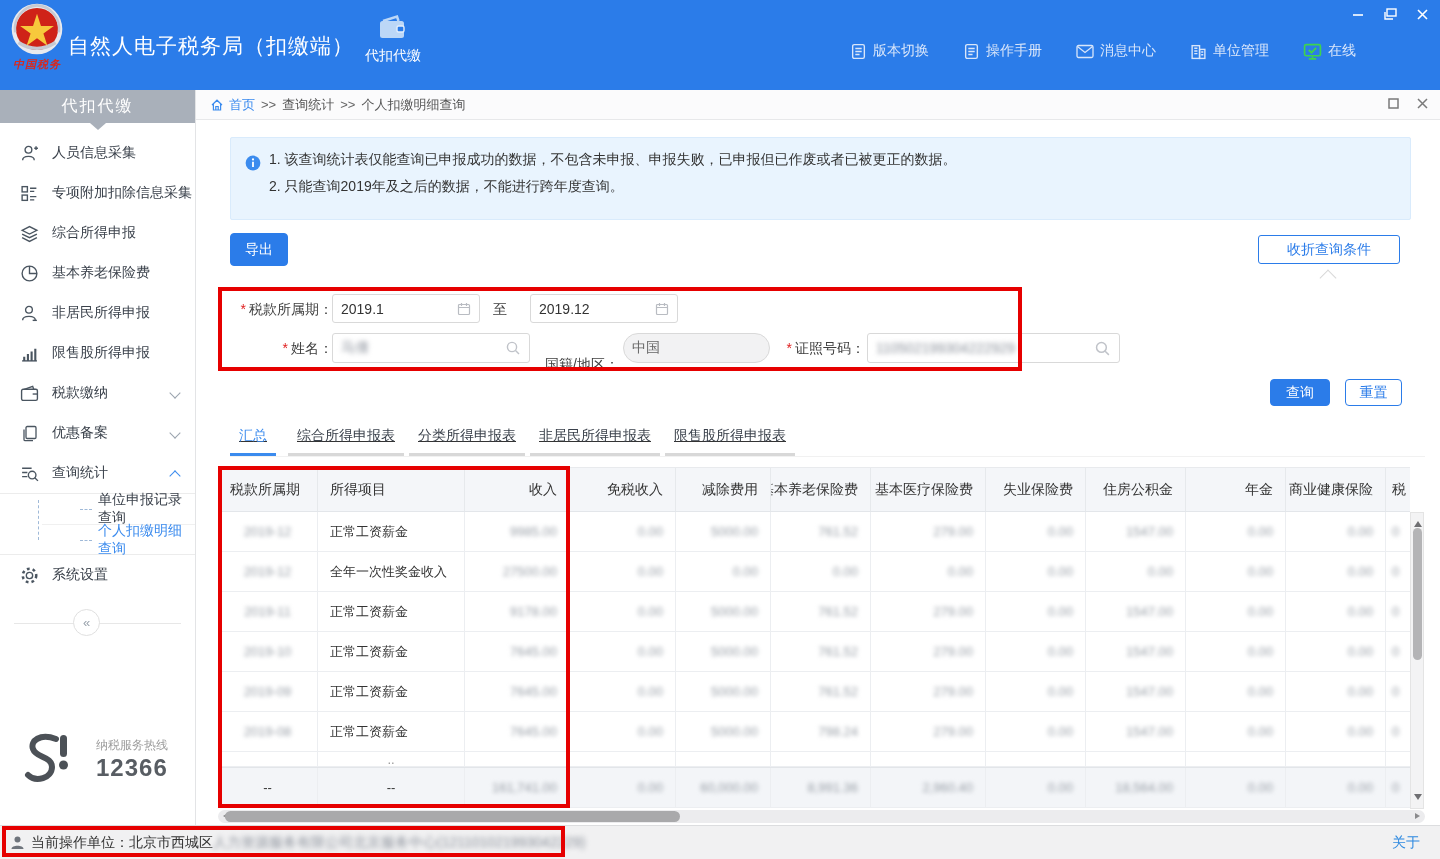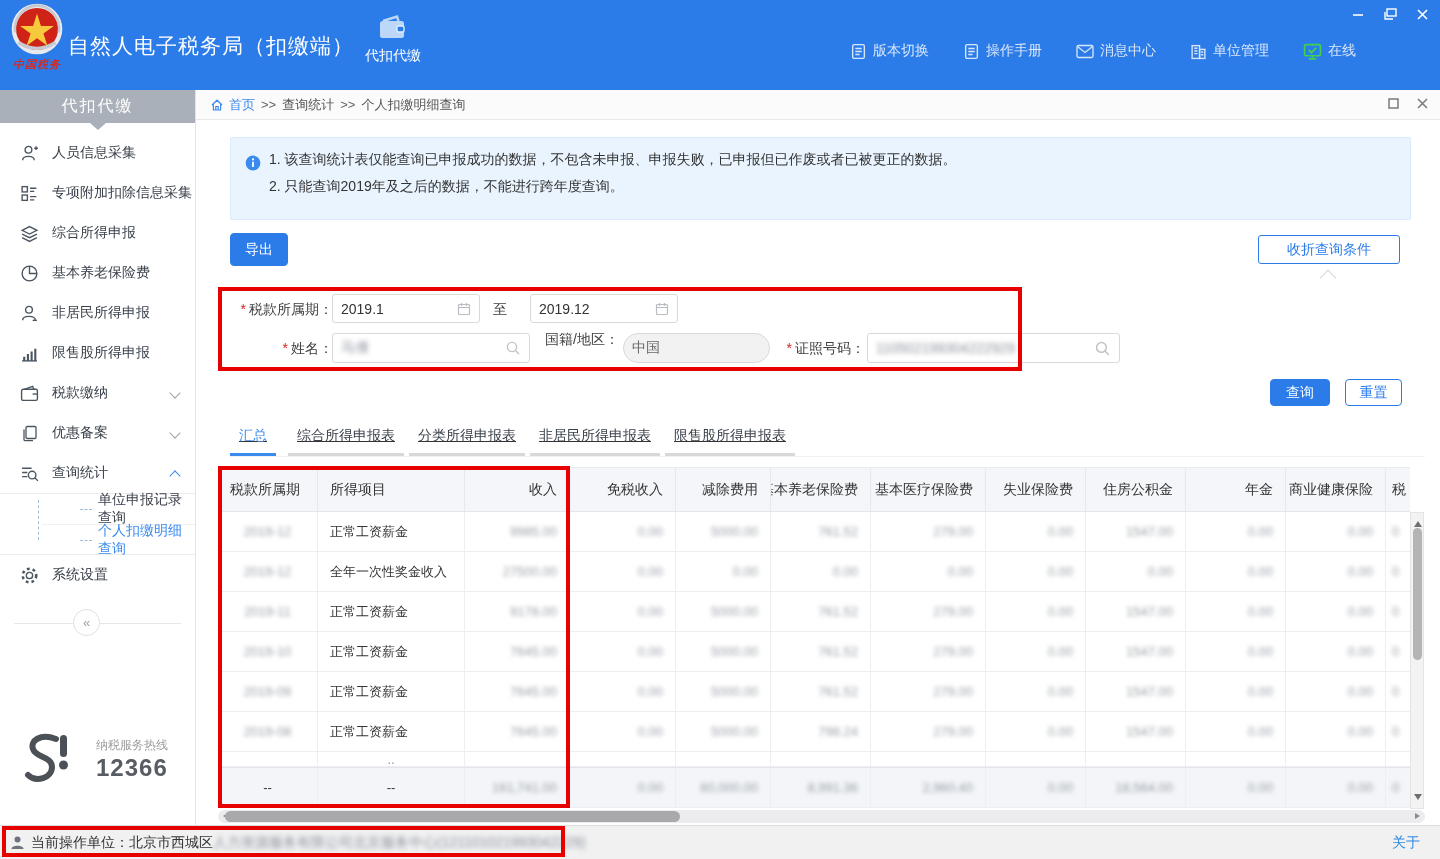--- a/index.html
+++ b/index.html
@@ -428,21 +428,21 @@
   <div class="inputbox" style="left:135px; top:212px; width:198px; height:30px;">
     <span class="val blurred">马倩</span>
     <span class="icn">
       <svg width="16" height="16" viewBox="0 0 16 16">
           <circle cx="7" cy="7" r="4.6" fill="none" stroke="#c0c3c9" stroke-width="1.4"></circle>
           <path d="M10.5 10.5 L14 14" stroke="#c0c3c9" stroke-width="1.4"></path>
         </svg>
     </span>
   </div>
 
-  <div class="f-label" style="left:340px; top:210px; width:82px;">国籍/地区：</div>
+  <div class="f-label" style="left:340px; top:235px; width:82px;">国籍/地区：</div>
   <div class="inputbox disabled" style="left:426px; top:212px; width:147px; height:30px;border-radius:15px;">
     <span class="val">中国</span>
   </div>
 
   <div class="f-label" style="left:582px; top:219px; width:86px;"><span class="req">*</span><span>证照号码：</span></div>
   <div class="inputbox" style="left:670px; top:212px; width:253px; height:30px;">
     <span class="val blurred">110502199304222929</span>
     <span class="icn">
       <svg width="17" height="17" viewBox="0 0 16 16">
           <circle cx="7" cy="7" r="4.6" fill="none" stroke="#c0c3c9" stroke-width="1.4"></circle>

